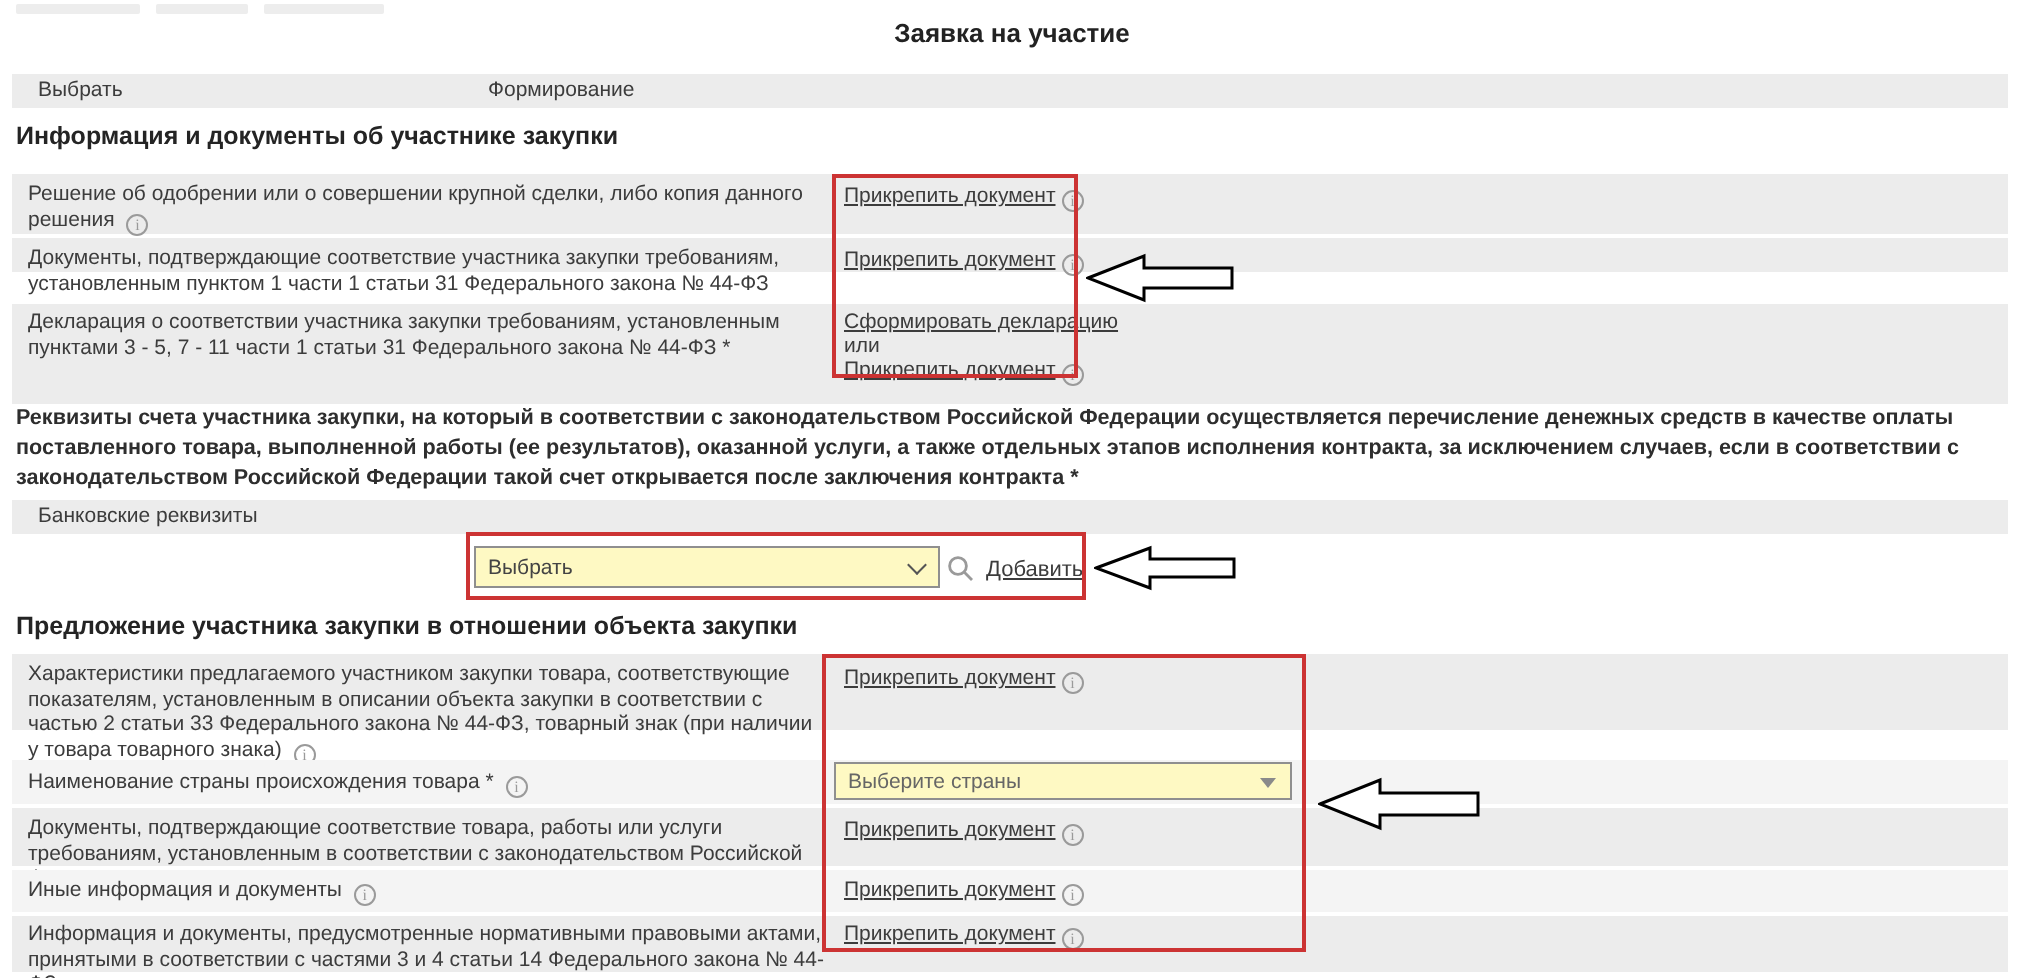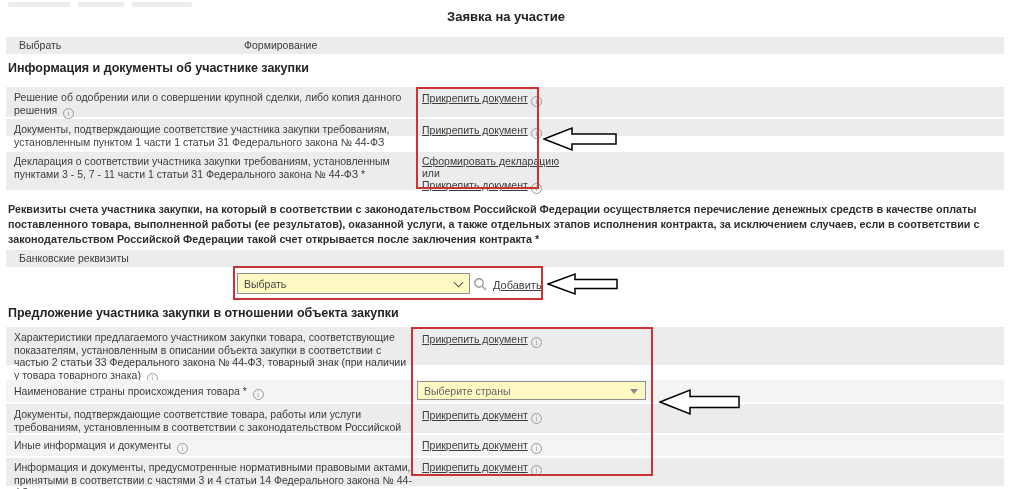--- a/index.html
+++ b/index.html
@@ -69,21 +69,21 @@
     </div>
   </div>
 
   <div class="bar-row" style="top:119px;height:17px;">
     <div class="cell-label"><span>Документы, подтверждающие соответствие участника закупки требованиям, установленным пунктом 1 части 1 статьи 31 Федерального закона № 44-ФЗ</span></div>
     <div class="cell-action">
       <a class="link">Прикрепить документ</a><span class="info">i</span>
     </div>
   </div>
 
-  <div class="bar-row" style="top:152px;height:38px;">
+  <div class="bar-row" style="top:152px;height:50px;">
     <div class="cell-label" style="top:3px;"><span>Декларация о соответствии участника закупки требованиям, установленным пунктами 3 - 5, 7 - 11 части 1 статьи 31 Федерального закона № 44-ФЗ *</span></div>
     <div class="cell-action" style="top:3px;line-height:12px;">
       <a class="link">Сформировать декларацию</a><br>
       <span>или</span><br>
       <a class="link">Прикрепить документ</a><span class="info">i</span>
     </div>
   </div>
 
   <div class="highlight-box" style="left:416px;top:87px;width:123px;height:102px;"></div>
   <svg class="annot-arrow" style="left:543px;top:125px;" width="75" height="28" viewBox="0 0 75 28">

